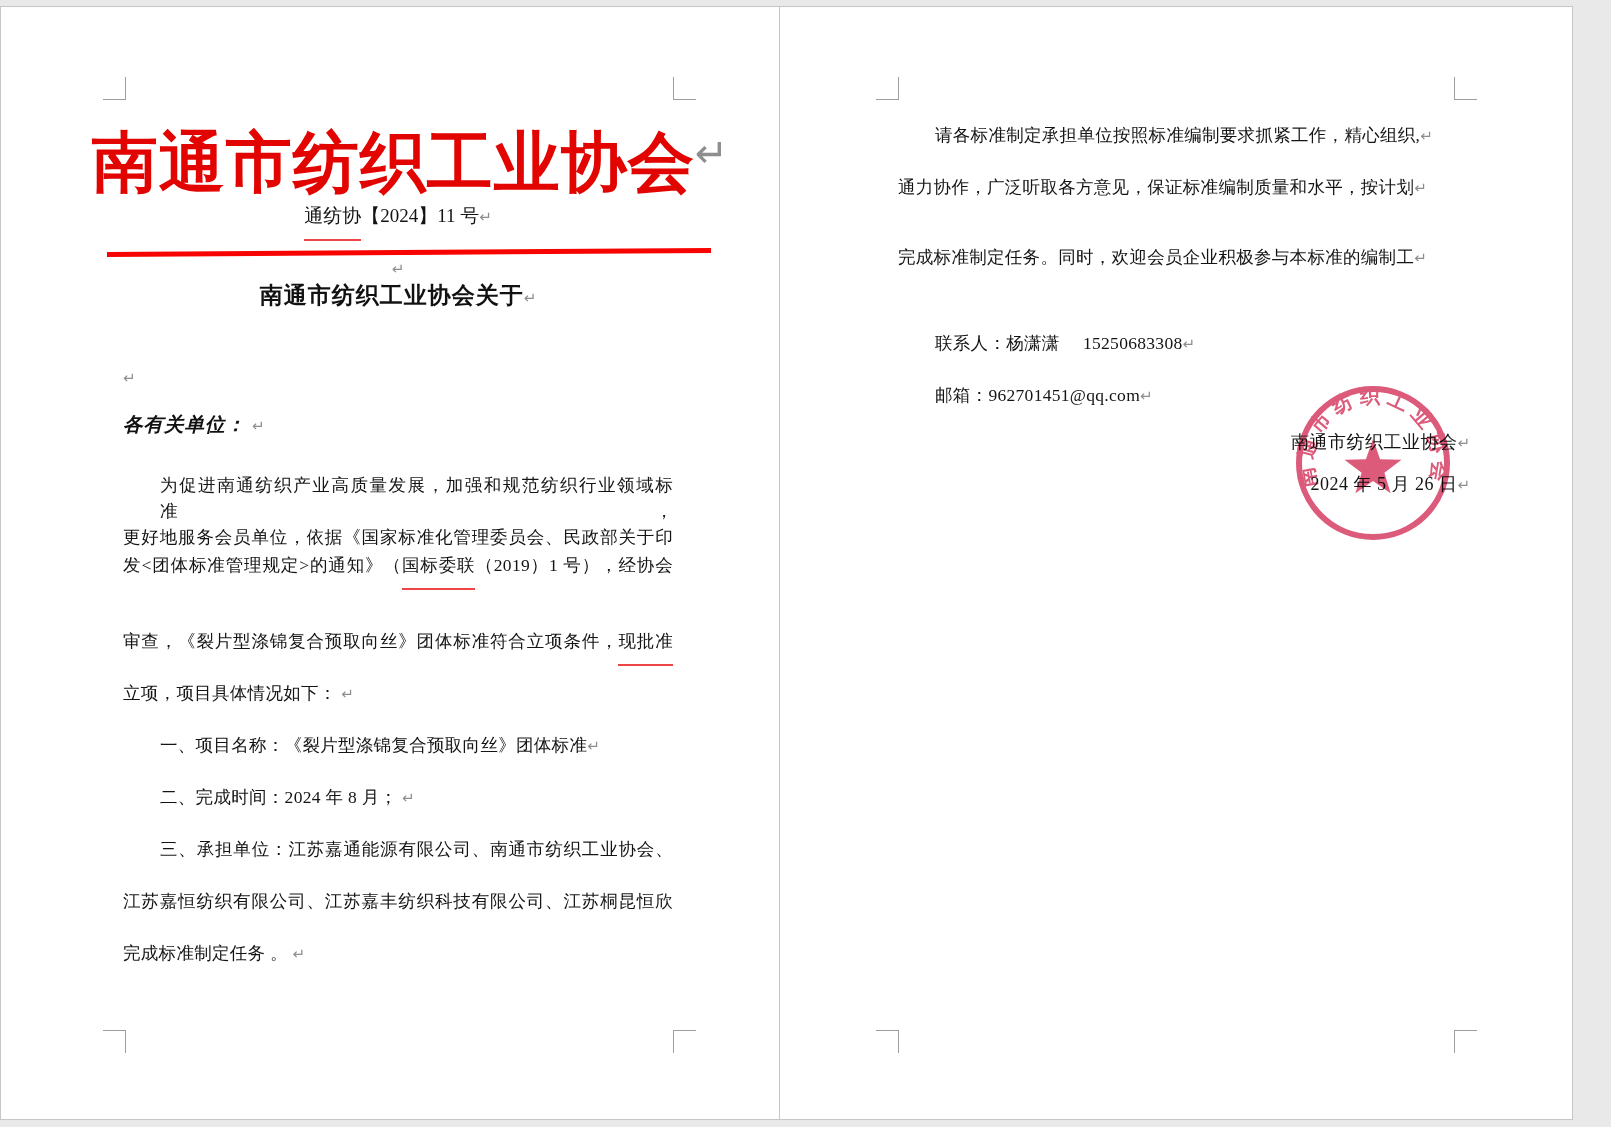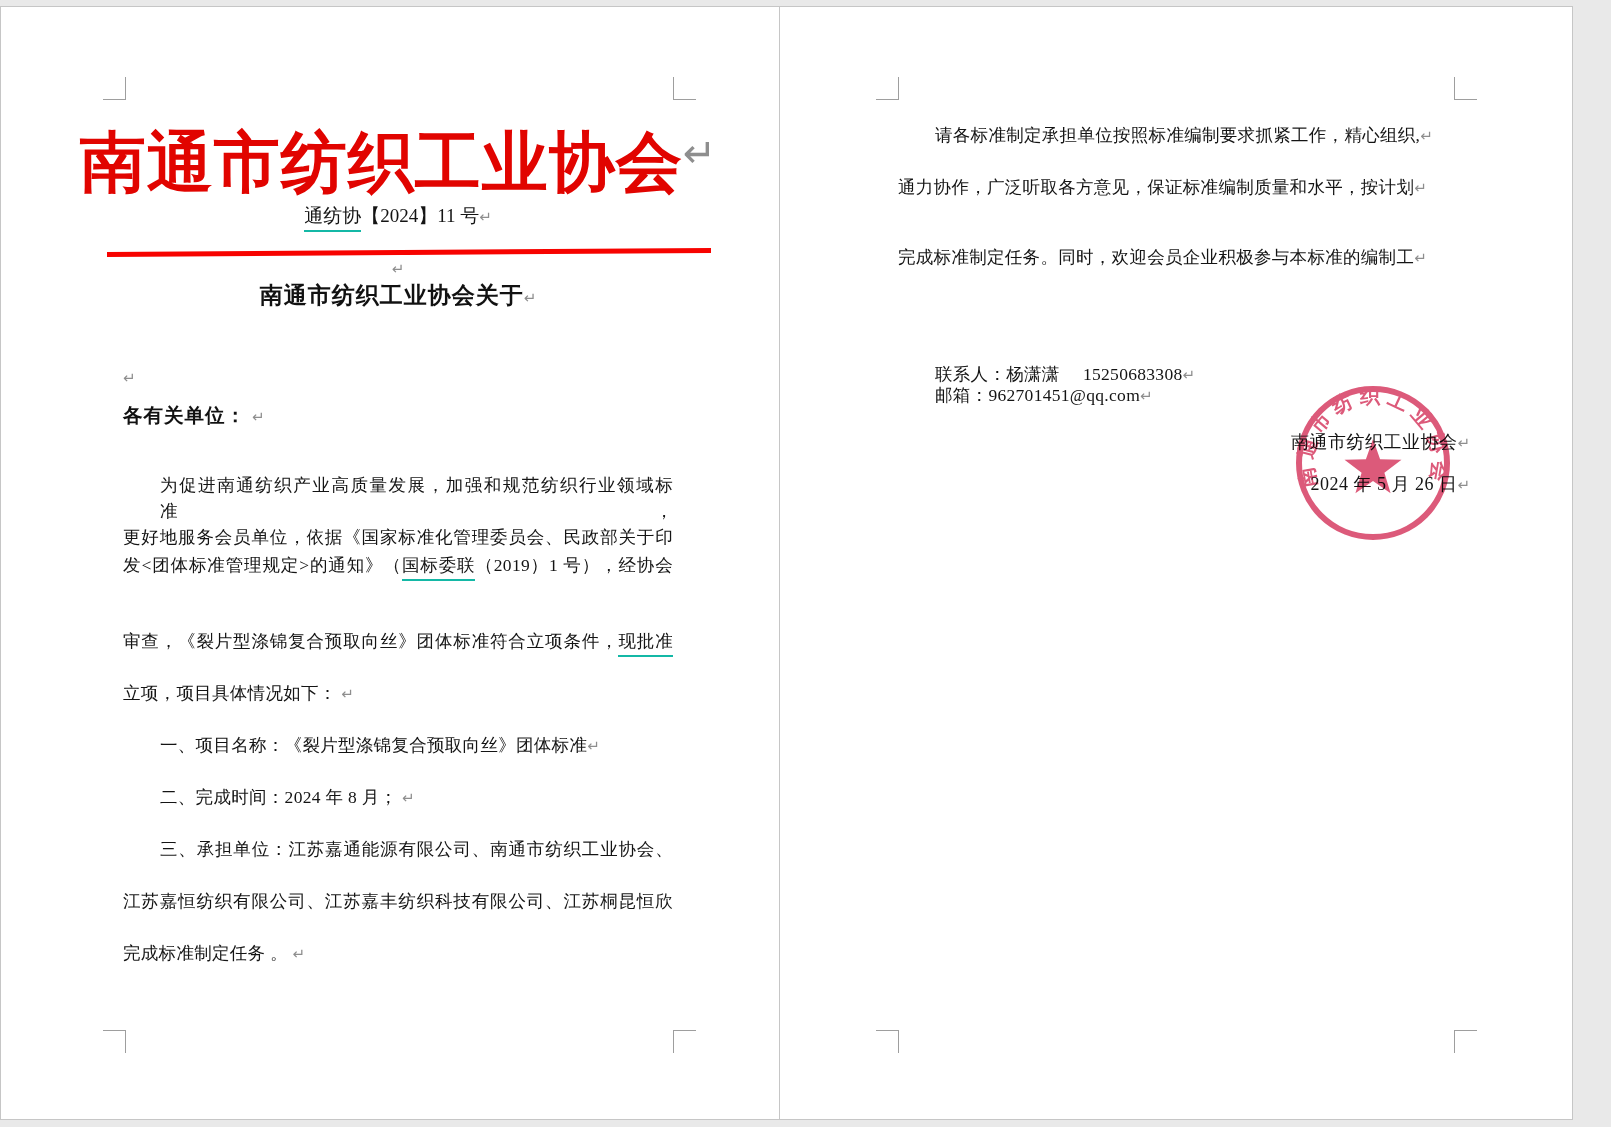--- a/index.html
+++ b/index.html
@@ -29,42 +29,42 @@
     font-size:17.5px;line-height:26px;color:#141414;
     white-space:pre;letter-spacing:.3px;
   }
   #page2 .ln{left:118px;width:556px;}
   .jl{white-space:normal;text-align:justify;text-align-last:justify;}
   .ind{padding-left:37px;box-sizing:border-box;}
   .pcr{
     color:#8e8e8e;font-family:"DejaVu Sans",sans-serif;
     font-size:15px;font-weight:normal;letter-spacing:0;
   }
-  .u{border-bottom:2px solid #14b8a6;padding-bottom:4px;margin-top:42px;}
+  .u{border-bottom:2px solid #ef4444;padding-bottom:13px;margin-top:42px;}
 
   .org-title{
     position:absolute;left:0;top:100px;width:794px;text-align:center;
     font-size:66px;font-weight:bold;color:#e10400;letter-spacing:1px;
-    line-height:92px;white-space:nowrap;
+    line-height:92px;white-space:nowrap;padding-left:12px;
   }
   .org-title .pcr{font-size:40px;vertical-align:18px;}
   .doc-no{position:absolute;left:0;top:196px;width:794px;text-align:center;
     font-size:19px;color:#141414;}
   .red-rule{
     position:absolute;left:106px;top:243px;width:604px;height:5px;
     background:#f70300;transform:rotate(-0.4deg);
   }
   .rule-pcr{position:absolute;left:0;top:253px;width:794px;text-align:center;}
   .headline1{position:absolute;left:122px;top:273px;width:550px;text-align:center;
     font-size:23px;font-weight:bold;color:#111;letter-spacing:1px;white-space:nowrap;}
   .headline2{position:absolute;left:112px;top:314px;width:570px;text-align:center;
     font-size:25px;font-weight:bold;color:#111;white-space:nowrap;}
   .empty-ln{position:absolute;left:122px;top:362px;}
-  .salutation{position:absolute;left:122px;top:395px;font-size:19.5px;
-    font-weight:bold;color:#111;letter-spacing:1px;}
+  .salutation{position:absolute;left:122px;top:404px;font-size:19.5px;
+    font-weight:bold;color:#111;letter-spacing:1px;font-style:italic;}
 
   .sig{
     position:absolute;left:118px;width:572px;text-align:right;
     font-size:18px;color:#141414;white-space:pre;letter-spacing:.5px;
   }
   .seal{
     position:absolute;left:511px;top:374px;width:164px;height:164px;
     mix-blend-mode:multiply;opacity:.9;
   }
 </style>
@@ -106,21 +106,21 @@
 
   <div class="page" id="page2">
     <div class="crop tl" style="left:96px;top:70px;"></div>
     <div class="crop tr" style="left:674px;top:70px;"></div>
     <div class="crop bl" style="left:96px;top:1023px;"></div>
     <div class="crop br" style="left:674px;top:1023px;"></div>
 
     <div class="ln ind" style="top:115px;"><span>请各标准制定承担单位按照标准编制要求抓紧工作，精心组织,</span><span class="pcr">↵</span></div>
     <div class="ln" style="top:167px;"><span>通力协作，广泛听取各方意见，保证标准编制质量和水平，按计划</span><span class="pcr">↵</span></div>
     <div class="ln" style="top:219px;margin-top:18px;"><span>完成标准制定任务。同时，欢迎会员企业积极参与本标准的编制工</span><span class="pcr">↵</span></div>
-    <div class="ln ind" style="top:323px;margin-top:31px;"><span>联系人：杨潇潇     15250683308</span><span class="pcr">↵</span></div>
+    <div class="ln ind" style="top:323px;"><span>联系人：杨潇潇     15250683308</span><span class="pcr">↵</span></div>
     <div class="ln ind" style="top:375px;"><span>邮箱：962701451@qq.com</span><span class="pcr">↵</span></div>
 
     <div class="sig" style="top:423px;"><span>南通市纺织工业协会</span><span class="pcr">↵</span></div>
     <div class="sig" style="top:465px;"><span>2024 年 5 月 26 日</span><span class="pcr">↵</span></div>
 
     <svg class="seal" viewBox="0 0 164 164">
       <circle cx="82" cy="82" r="74" fill="none" stroke="#d9486b" stroke-width="6"></circle>
       <polygon points="82,58 89.1,78.3 110.5,78.7 93.4,91.7 99.6,112.3 82,100 64.4,112.3 70.6,91.7 53.5,78.7 74.9,78.3" fill="#d9486b"></polygon>
       <defs>
         <path id="sealArc" d="M 27.6 107.4 A 60 60 0 1 1 136.4 107.4" fill="none"></path>

